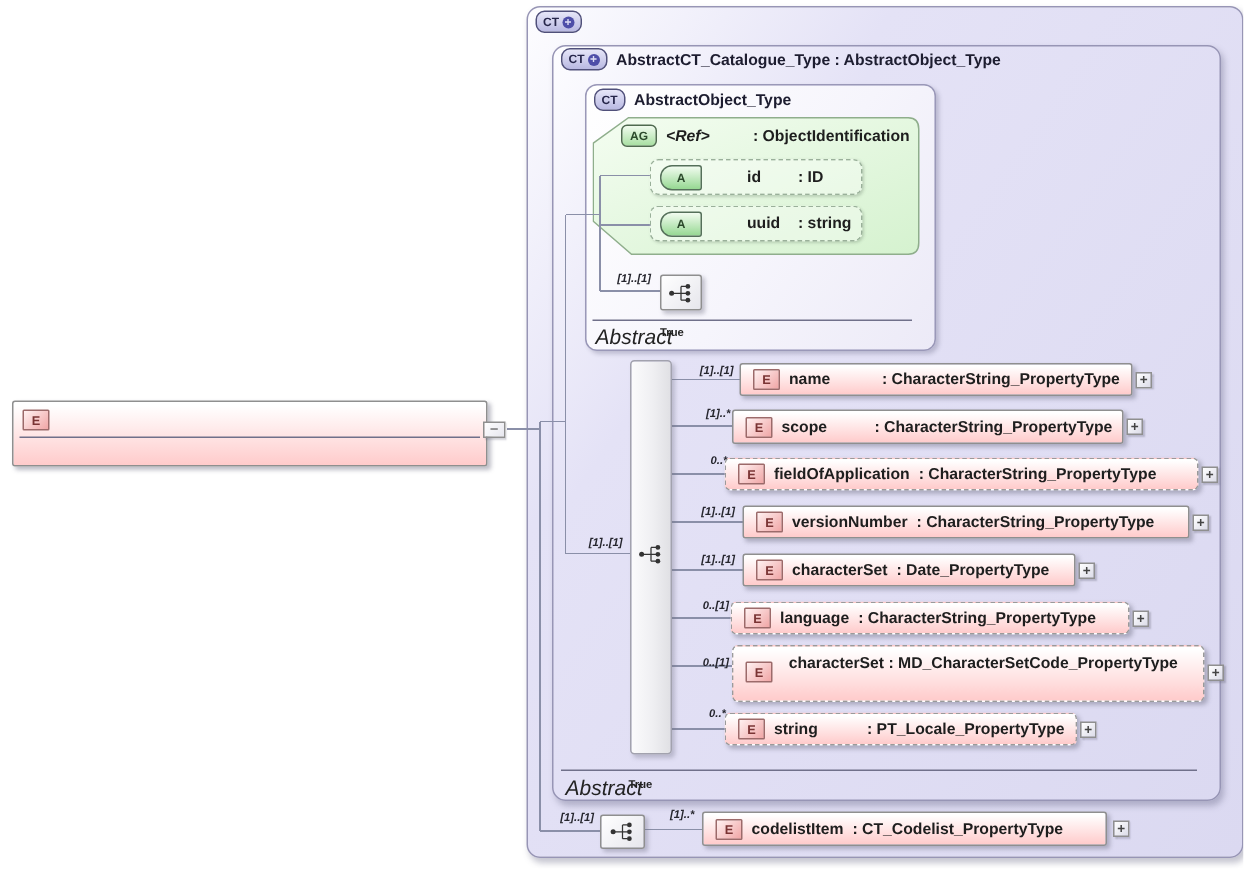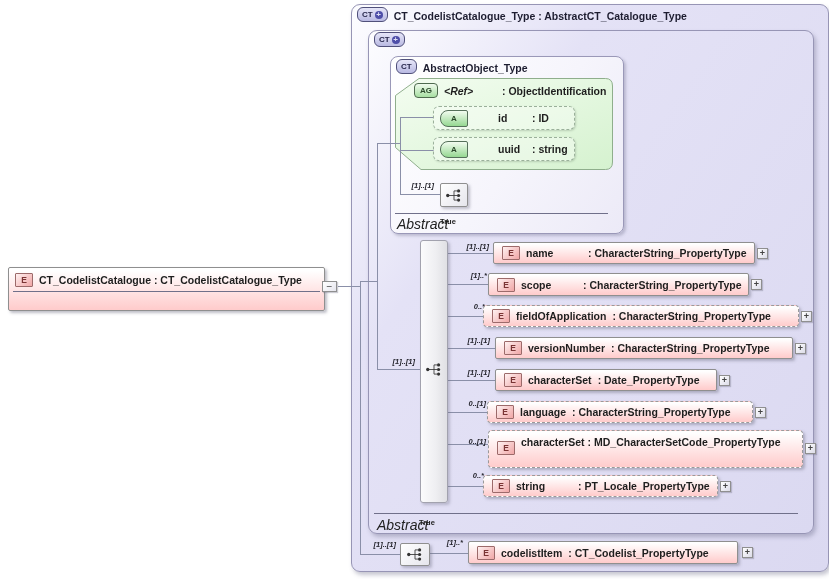--- a/index.html
+++ b/index.html
@@ -4,21 +4,21 @@
 <style>
   html,body{margin:0;padding:0;background:#fff;}
   #canvas{position:relative;width:829px;height:579px;background:#ffffff;
     font-family:"Liberation Sans",sans-serif;overflow:hidden;}
   .abs{position:absolute;}
   
   .lav-box{position:absolute;background:linear-gradient(125deg,#fdfdff 0%,#e4e2f6 28%,#dbd9f1 100%);
     border:1px solid #9795b5;border-radius:9px;box-shadow:2px 3px 4px rgba(90,90,120,.35);}
   .white-box{position:absolute;background:linear-gradient(125deg,#ffffff 0%,#f6f5fc 55%,#eceaf7 100%);
     border:1px solid #9a98b8;border-radius:8px;box-shadow:2px 2px 3px rgba(90,90,120,.3);}
-  .hdr{position:absolute;display:flex;align-items:flex-end;gap:6px;font-weight:bold;
+  .hdr{position:absolute;display:flex;align-items:center;gap:6px;font-weight:bold;
     font-size:10.5px;color:#1d1d30;white-space:nowrap;}
   .ct-icon{height:13px;border:1px solid #50507a;border-radius:6px;
     background:linear-gradient(180deg,#e6e6f8,#b9b9e2);display:flex;align-items:center;
     justify-content:center;gap:2px;font-size:8px;font-weight:bold;color:#26264a;padding:0 4px;}
   .plus-badge{width:8px;height:8px;border-radius:50%;background:#4e4ea8;color:#dcdcf4;
     font-size:8px;line-height:7px;text-align:center;font-weight:bold;}
   
   .elem{position:absolute;display:flex;align-items:center;padding:0 8px;gap:6px;
     background:linear-gradient(180deg,#ffffff 6%,#ffe4e4 55%,#ffcbcb 100%);
     border:1px solid #8f8f8f;border-radius:2px;box-shadow:2px 2px 3px rgba(110,110,130,.45);
@@ -53,21 +53,21 @@
     background:linear-gradient(180deg,#f2fcf0,#96d892);font-size:8px;font-weight:bold;
     color:#2c4a2c;display:flex;align-items:center;justify-content:center;}
   .attr{position:absolute;display:flex;align-items:center;gap:6px;padding:0 6px;
     border:1px dashed #9ab09a;border-radius:6px;background:rgba(255,255,255,.35);
     font-size:10.5px;font-weight:bold;color:#1e1e1e;box-shadow:1px 1px 2px rgba(100,120,100,.3);
     white-space:nowrap;box-sizing:border-box;}
   .anm{min-width:28px;display:inline-block;padding-left:24px;}
   .agh{position:absolute;display:flex;align-items:center;gap:6px;font-size:10.5px;
     font-weight:bold;color:#1e1e1e;white-space:nowrap;}
   .agnm{min-width:52px;display:inline-block;font-style:italic;}
-  .wrapname{text-align:left;word-break:break-all;white-space:normal;
+  .wrapname{text-align:center;word-break:break-all;white-space:normal;
     font-size:10.5px;font-weight:bold;color:#1e1e1e;line-height:13px;}
 </style>
 </head>
 <body>
 
 <div id="canvas">
 
   <div class="lav-box" style="left:351px;top:4px;width:476px;height:566px;"></div>
   <div class="lav-box" style="left:368px;top:30px;width:444px;height:502px;"></div>
   <div class="white-box" style="left:390px;top:56px;width:232px;height:176px;"></div>
@@ -106,28 +106,28 @@
       <path d="M360 554 H400"></path>
       <path d="M430 553 H468"></path>
     </g>
   </svg>
 
   <div class="hdr" style="left:357px;top:7px;">
     <span class="ct-icon">
       <span>CT</span>
       <span class="plus-badge">+</span>
     </span>
-    <span>CT_CodelistCatalogue_Type : AbstractCT_Catalogue_Type</span>
   </div>
 
   <div class="hdr" style="left:374px;top:32px;">
     <span class="ct-icon">
       <span>CT</span>
       <span class="plus-badge">+</span>
     </span>
+    <span>AbstractCT_Catalogue_Type : AbstractObject_Type</span>
   </div>
 
   <div class="hdr" style="left:396px;top:59px;">
     <span class="ct-icon">
       <span>CT</span>
     </span>
     <span>AbstractObject_Type</span>
   </div>
 
   <div class="agh" style="left:414px;top:83px;">
@@ -259,20 +259,19 @@
   <div class="elem" style="left:468px;top:541px;width:270px;height:23px;">
     <span class="e-icon">E</span>
     <span>codelistItem</span>
     <span>: CT_Codelist_PropertyType</span>
   </div>
   <div class="plusbox" style="left:742px;top:547px;">+</div>
 
   <div class="elem" style="left:8px;top:267px;width:317px;height:44px;display:block;padding:0;">
     <div style="display:flex;align-items:center;gap:6px;padding:5px 6px 0 6px;">
       <span class="e-icon">E</span>
-      <span style="font-size:10.5px;font-weight:bold;color:#1e1e1e;">CT_CodelistCatalogue : CT_CodelistCatalogue_Type</span>
     </div>
     <div style="height:1px;background:#70708a;margin:4px 4px 0 4px;"></div>
   </div>
 
   <div class="minusbox" style="left:322px;top:281px;">−</div>
 
 </div>
 
 </body></html>

